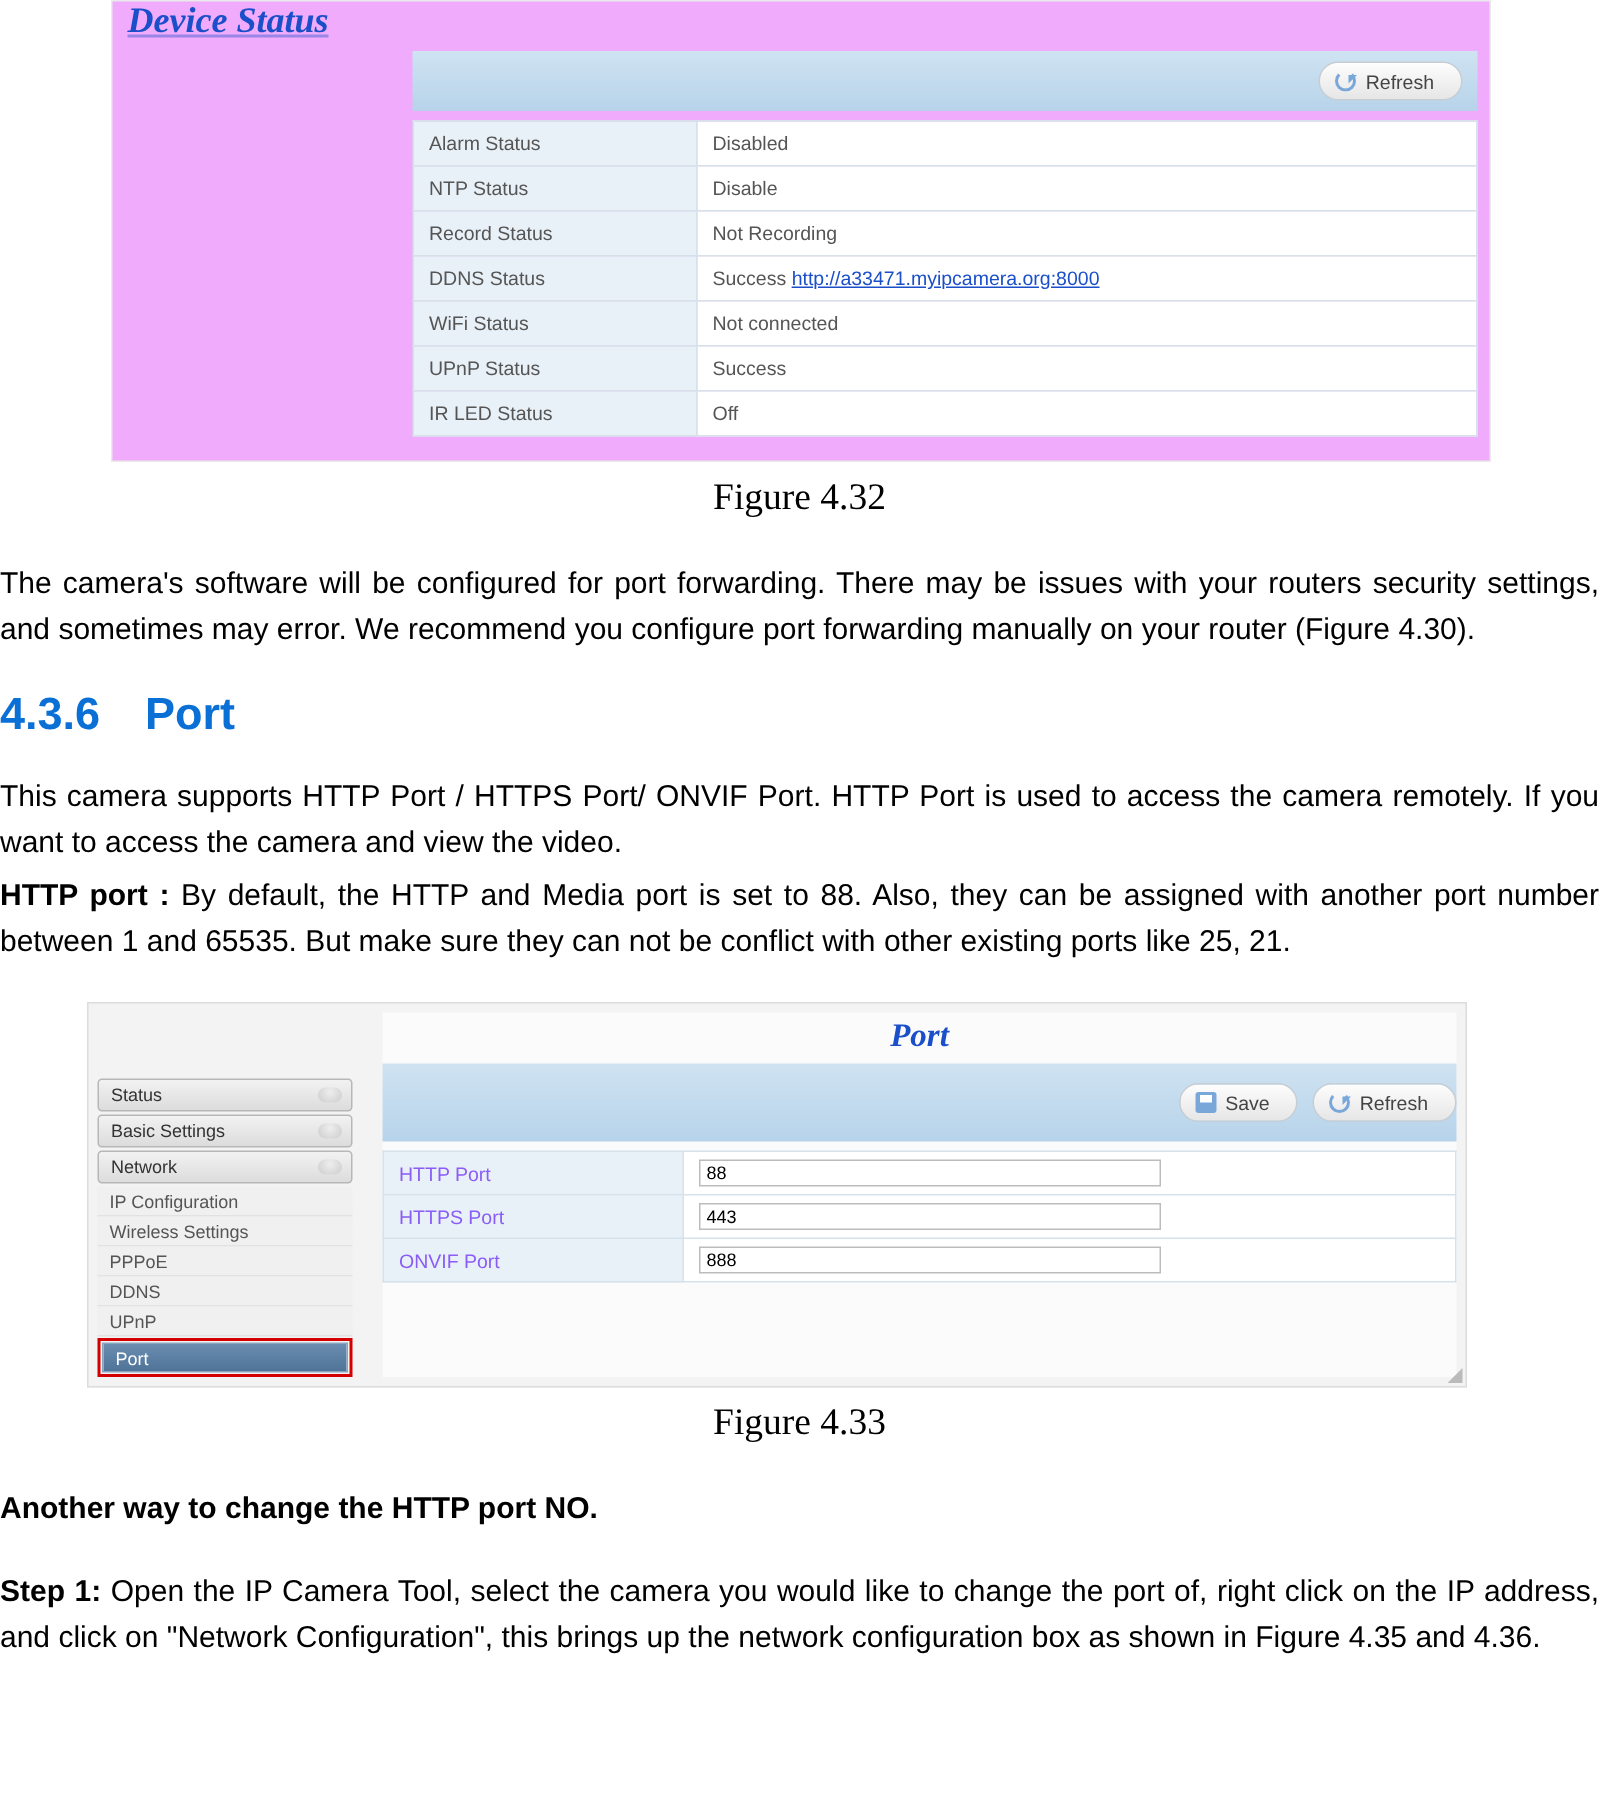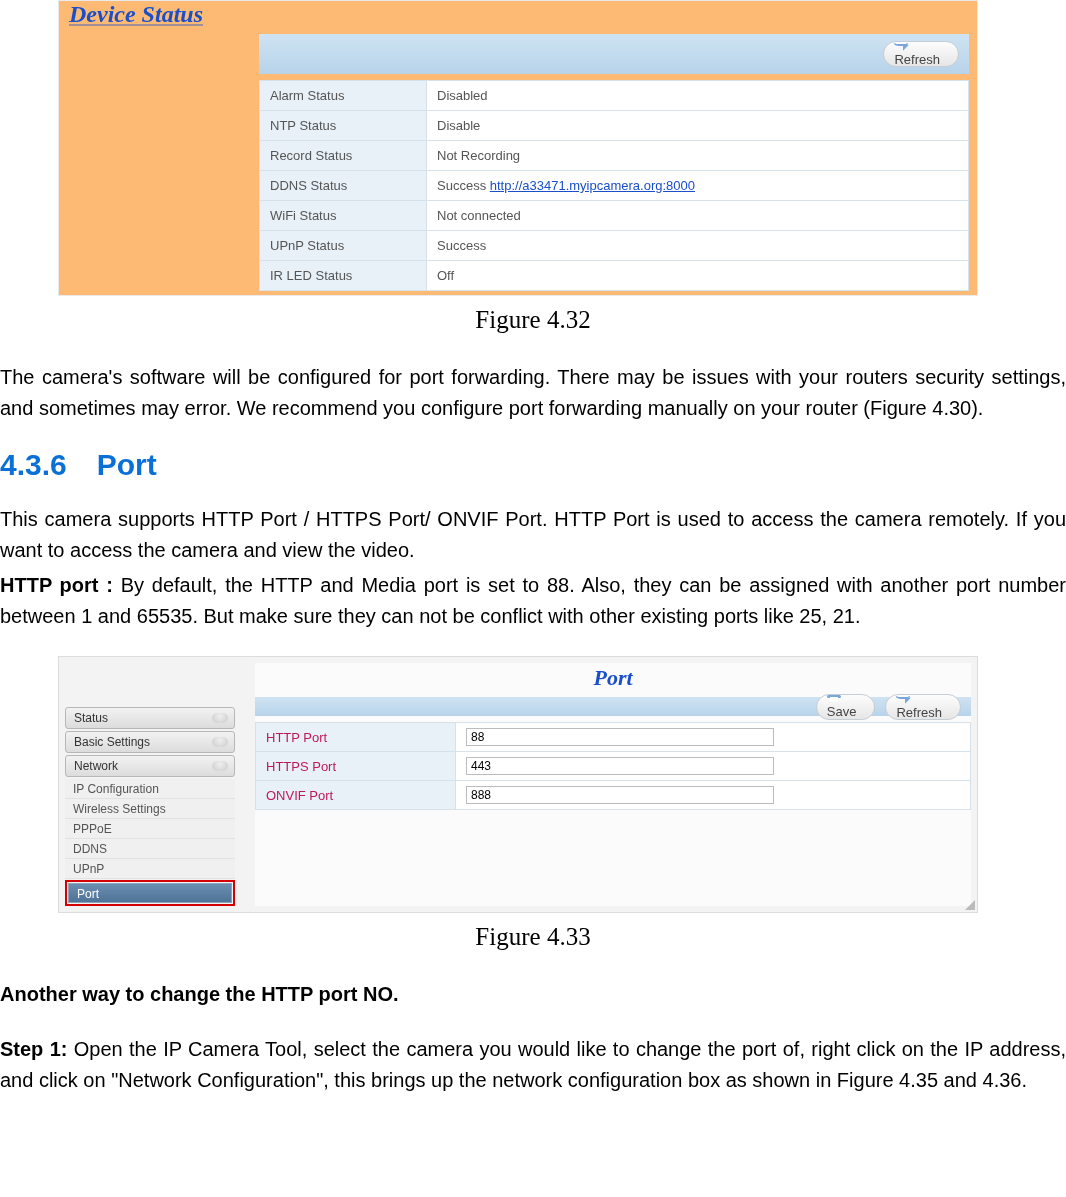--- a/index.html
+++ b/index.html
@@ -9,24 +9,24 @@
     font-family: Arial, sans-serif;
     background: #fff;
     color: #000;
     width: 1066px;
   }
   .page { width: 1066px; }
 
   
   .fig432 {
     width: 920px;
-    margin-left: 58px;
-    background: #fdba74;
+    margin-left: 74px;
+    background: #f0abfc;
     border: 1px solid #eaeaea;
-    padding-bottom: 4px;
+    padding-bottom: 16px;
   }
   .ds-title {
     color: #1a4fc9;
     font-style: italic;
     font-weight: bold;
     font-size: 24px;
     font-family: "Times New Roman", serif;
     margin: 0 0 6px 10px;
     text-decoration: underline;
     text-decoration-color: rgba(26,79,201,0.4);
@@ -35,30 +35,29 @@
     height: 40px;
     background: linear-gradient(#cfe3f2, #b7d3ea);
     margin: 0 8px 6px 200px;
     display: flex;
     justify-content: flex-end;
     align-items: center;
     padding-right: 10px;
   }
   .pill-btn {
     display: inline-flex;
-    align-items: flex-start;
+    align-items: center;
     gap: 6px;
     height: 26px;
     padding: 0 18px 0 10px;
     background: linear-gradient(#fdfdfd, #e6e6e6);
     border: 1px solid #c6cdd4;
     border-radius: 13px;
     font-size: 13px;
     color: #444;
-    flex-direction: column;
   }
   .pill-btn .ic-refresh {
     width: 14px; height: 14px;
     border: 2px solid #7aa7d9;
     border-radius: 50%;
     border-top-color: transparent;
     position: relative;
   }
   .pill-btn .ic-refresh::after {
     content: "";
@@ -88,21 +87,21 @@
     width: 710px;
     font-size: 13px;
   }
   .ds-table td {
     border: 1px solid #d6e1ea;
     padding: 7px 10px;
     color: #555;
     background: #fff;
   }
   .ds-table td.label {
-    width: 167px;
+    width: 189px;
     background: #e9f1f8;
   }
   .ds-link { color: #1a4fc9; text-decoration: underline; }
 
   .caption {
     text-align: center;
     font-family: "Times New Roman", serif;
     font-size: 25px;
     margin: 10px 0 28px 0;
   }
@@ -186,43 +185,42 @@
   .port-title {
     text-align: center;
     color: #1a4fc9;
     font-style: italic;
     font-weight: bold;
     font-size: 22px;
     font-family: "Times New Roman", serif;
     margin: 2px 0 6px 0;
   }
   .port-toolbar {
-    height: 19px;
+    height: 52px;
     background: linear-gradient(#cfe3f2, #b7d3ea);
     display: flex;
     justify-content: flex-end;
     align-items: center;
     gap: 10px;
-    padding-right: 10px;
     margin-bottom: 6px;
   }
   .port-table {
     border-collapse: collapse;
     width: 100%;
     font-size: 13px;
   }
   .port-table td {
     border: 1px solid #d6e1ea;
     padding: 5px 10px;
     background: #fff;
   }
   .port-table td.label {
     width: 200px;
     background: #e9f1f8;
-    color: #be185d;
+    color: #8b5cf6;
     margin-top: 40px;
   }
   .port-table input {
     width: 308px;
     height: 18px;
     font-size: 12px;
     border: 1px solid #bcbcbc;
     padding: 0 4px;
   }
   .resize-handle {

